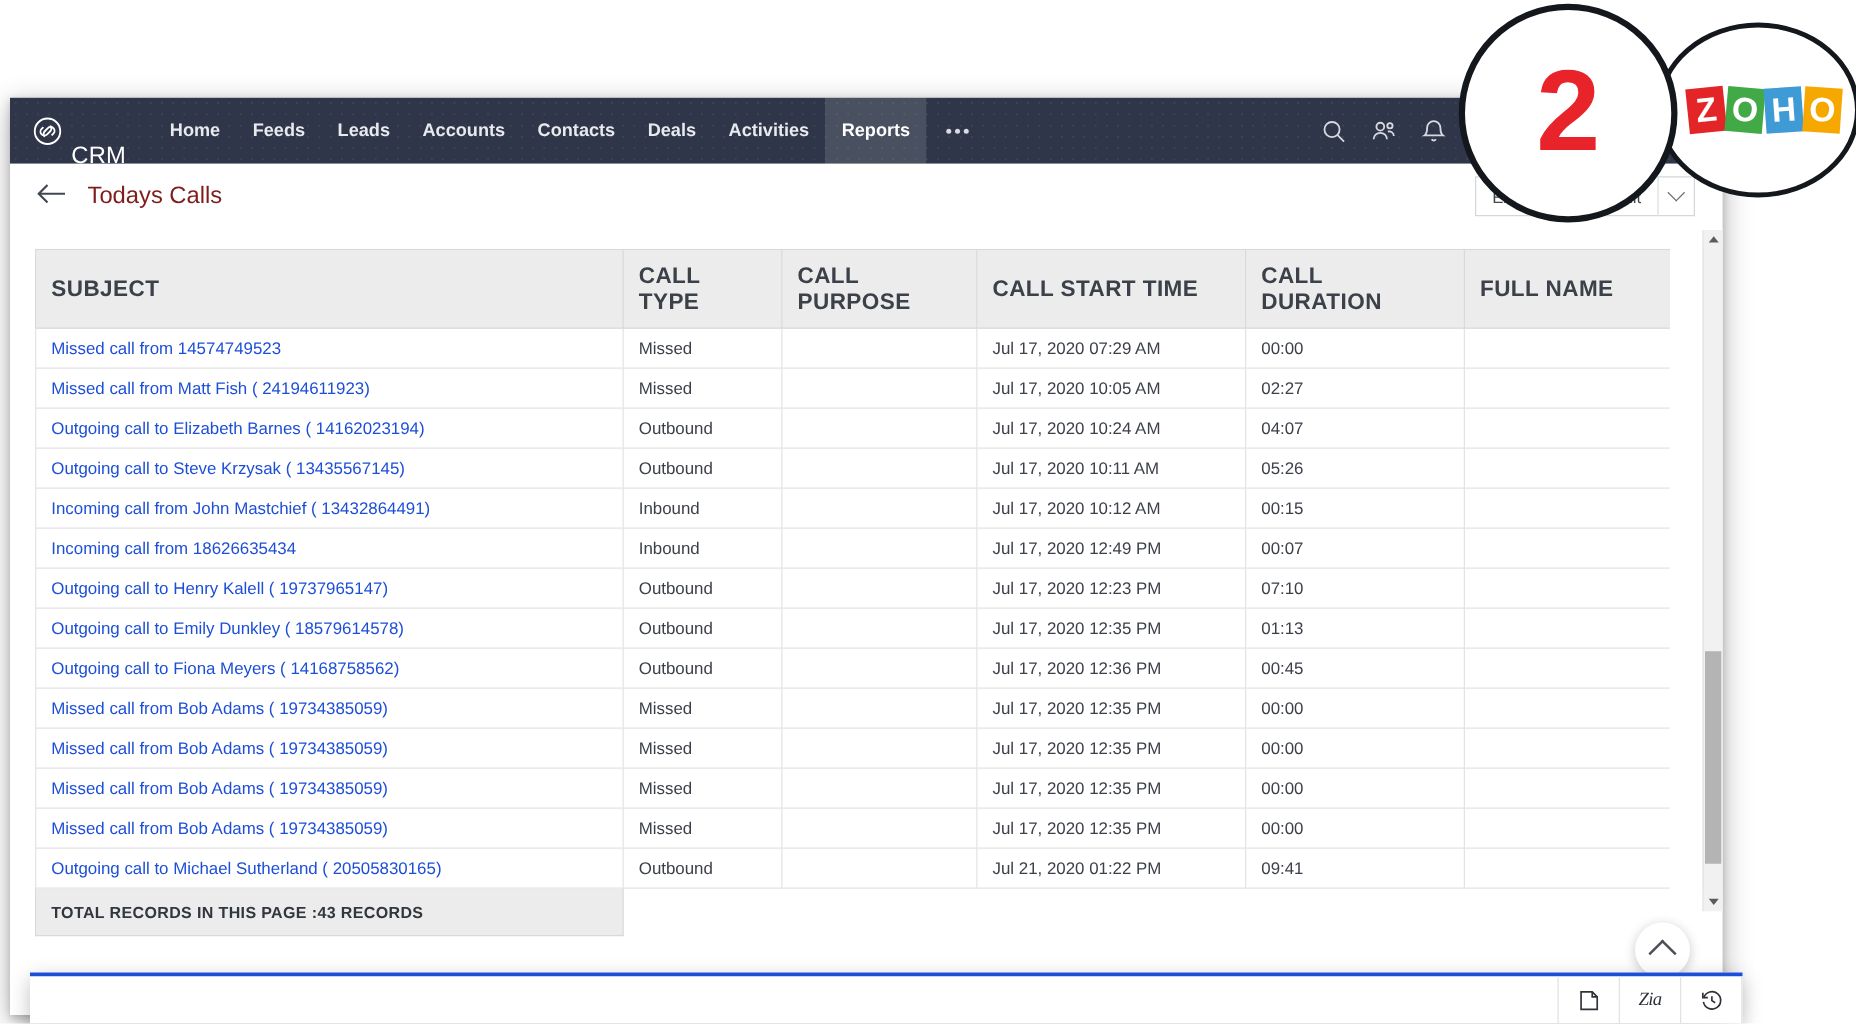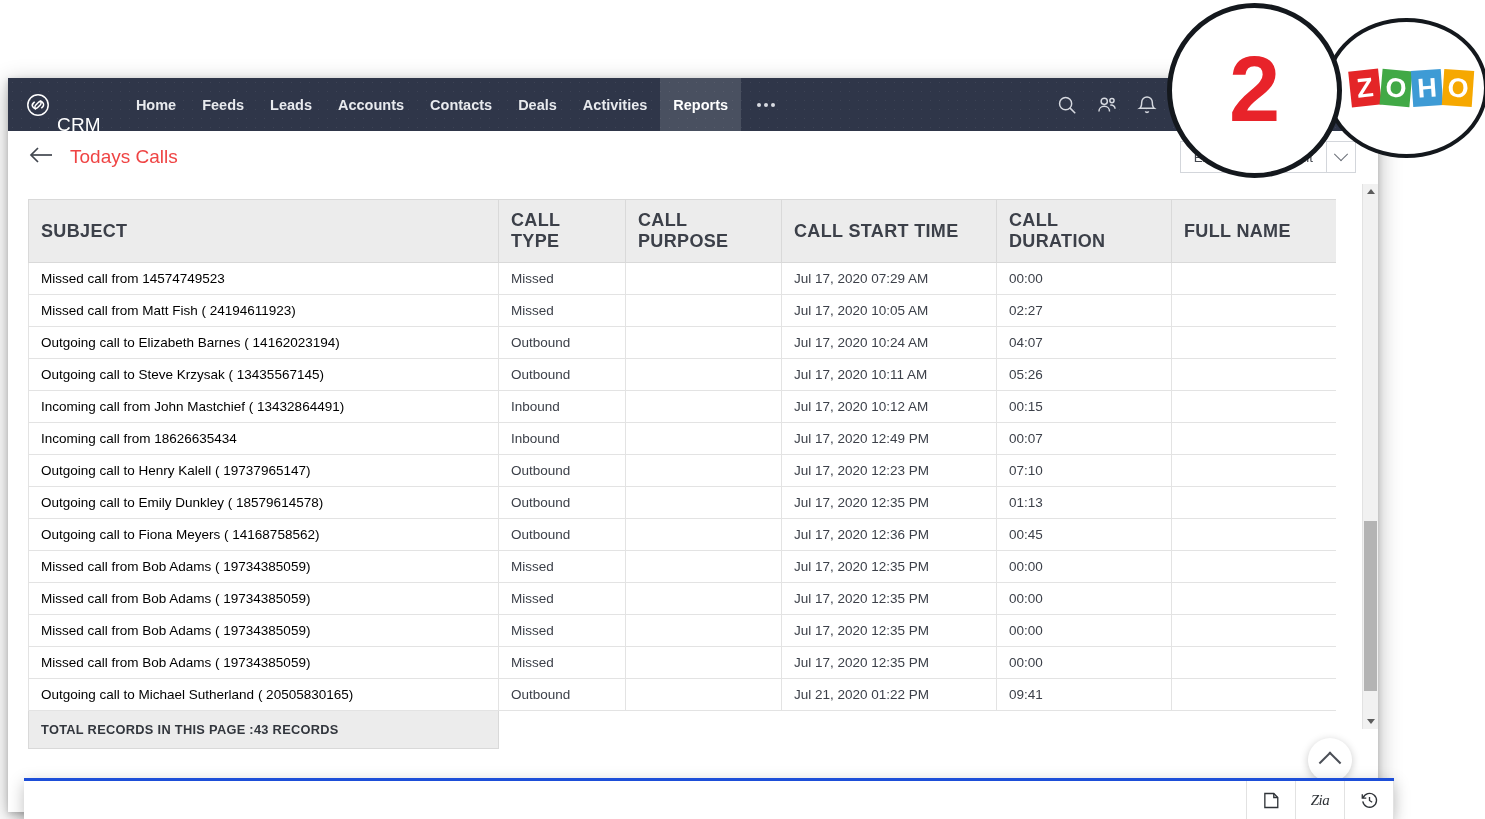--- a/index.html
+++ b/index.html
@@ -99,21 +99,21 @@
     background: #ffffff;
     display: flex;
     align-items: center;
     padding: 0 22px 0 20px;
     border-bottom: 1px solid #ffffff;
     position: relative;
   }
   .back-arrow { width: 26px; height: 20px; color: #41464f; cursor: pointer; }
   .page-title {
     font-size: 19px;
-    color: #ef4444;
+    color: #7f1d1d;
     margin-left: 16px;
     font-weight: 400;
   }
   .header-actions {
     margin-left: auto;
     display: flex;
     align-items: center;
   }
   .btn-group { display: flex; margin-left: 10px; }
   .btn {
@@ -175,21 +175,21 @@
     border: 1px solid #e3e3e3;
     padding: 8px 12px;
     height: 15px;
     color: #3c4049;
     font-size: 13.5px;
     background: #ffffff;
     overflow: hidden;
     white-space: nowrap;
   }
   td.subject a {
-    color: #000000;
+    color: #1d4ed8;
     text-decoration: none;
     cursor: pointer;
   }
   tr.total-row td {
     background: #ececec;
     border: 1px solid #d9d9d9;
     font-weight: bold;
     font-size: 12.8px;
     letter-spacing: 0.3px;
     color: #32363d;

